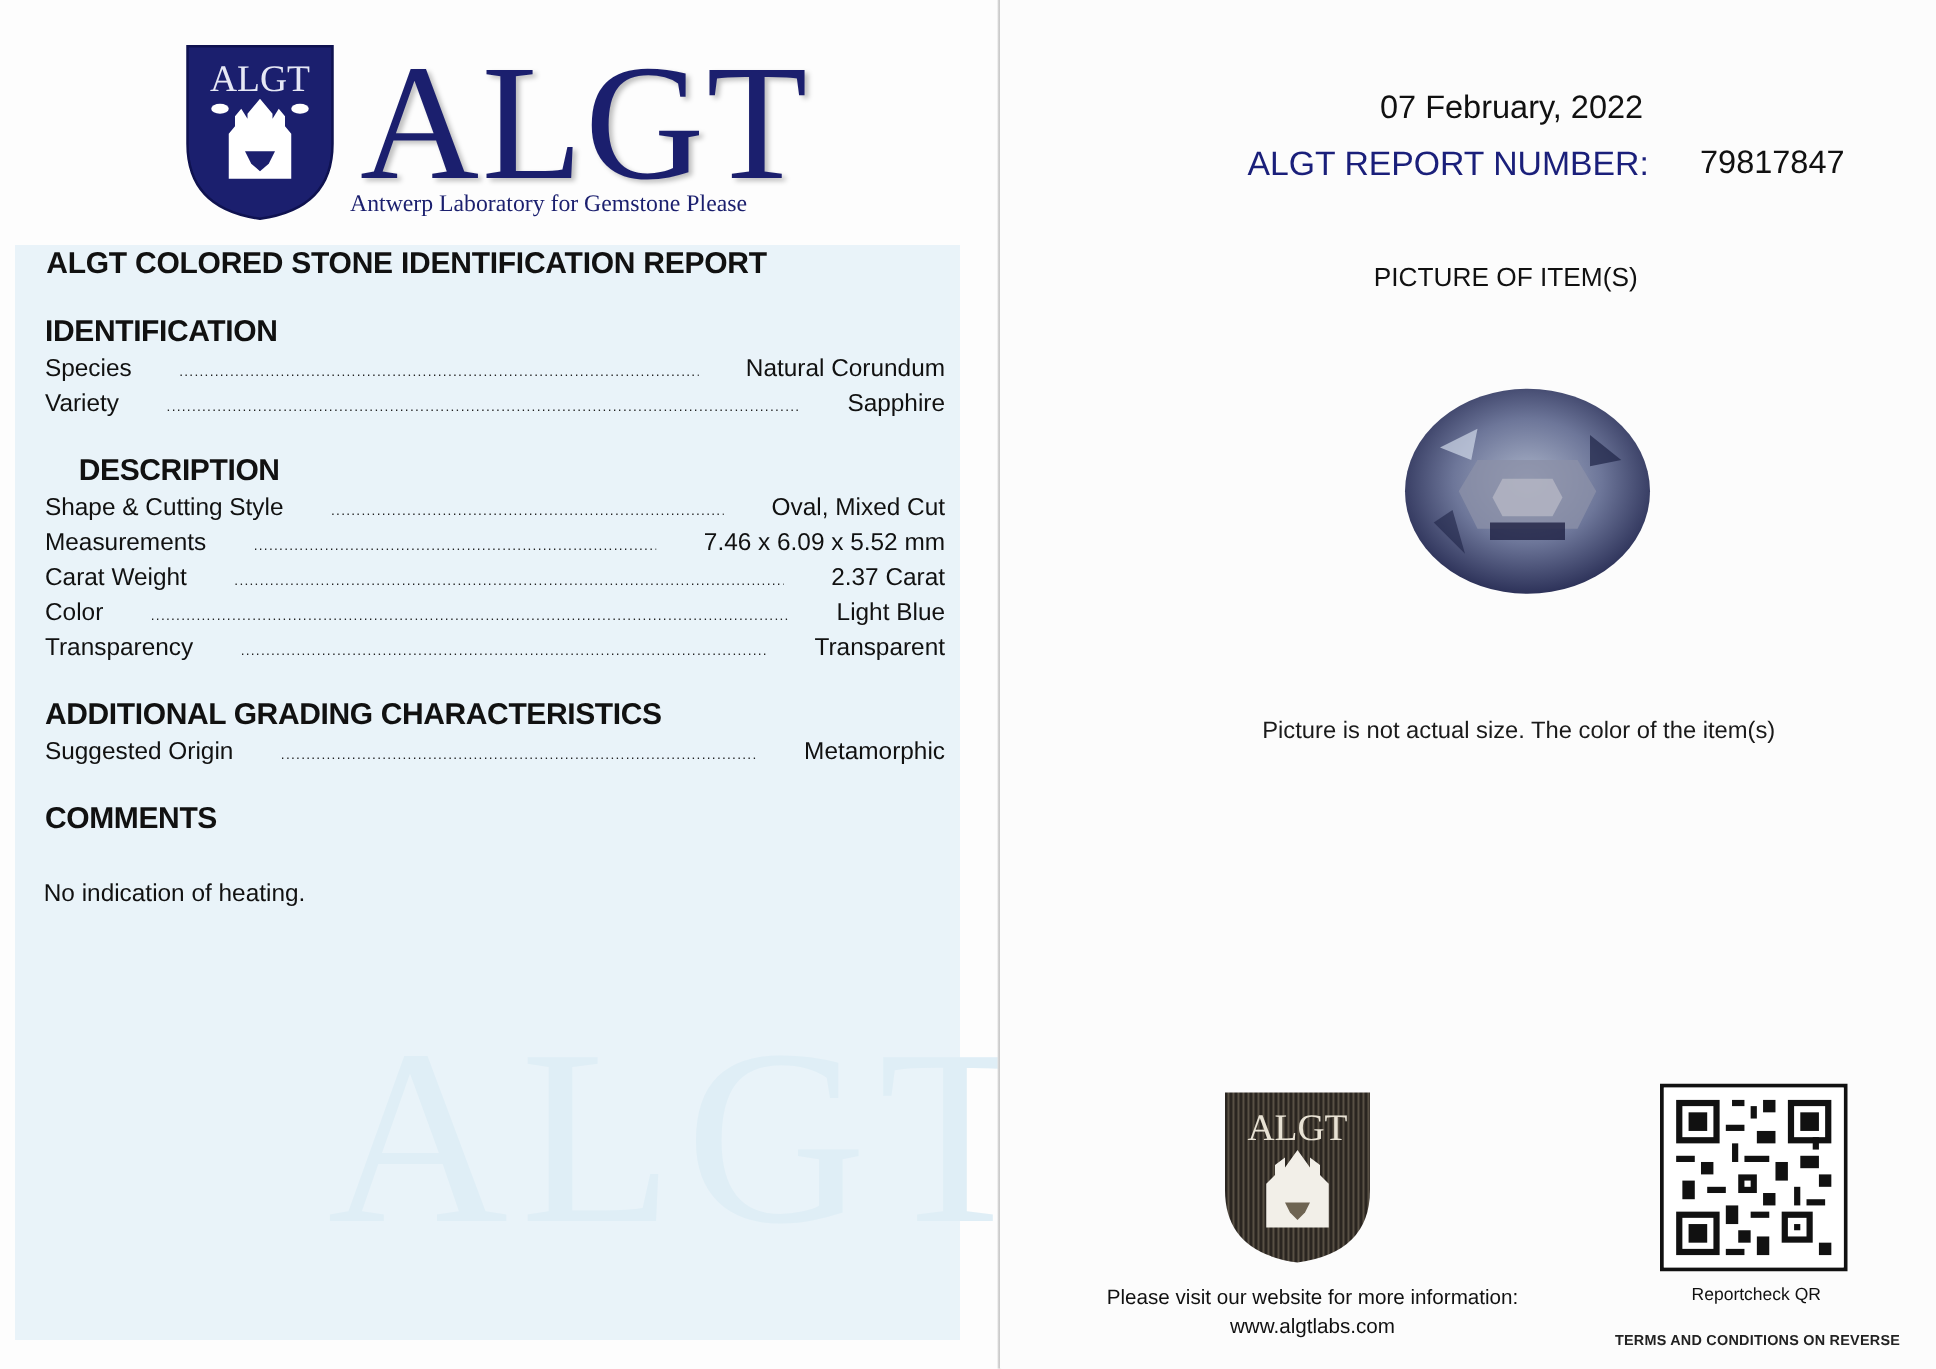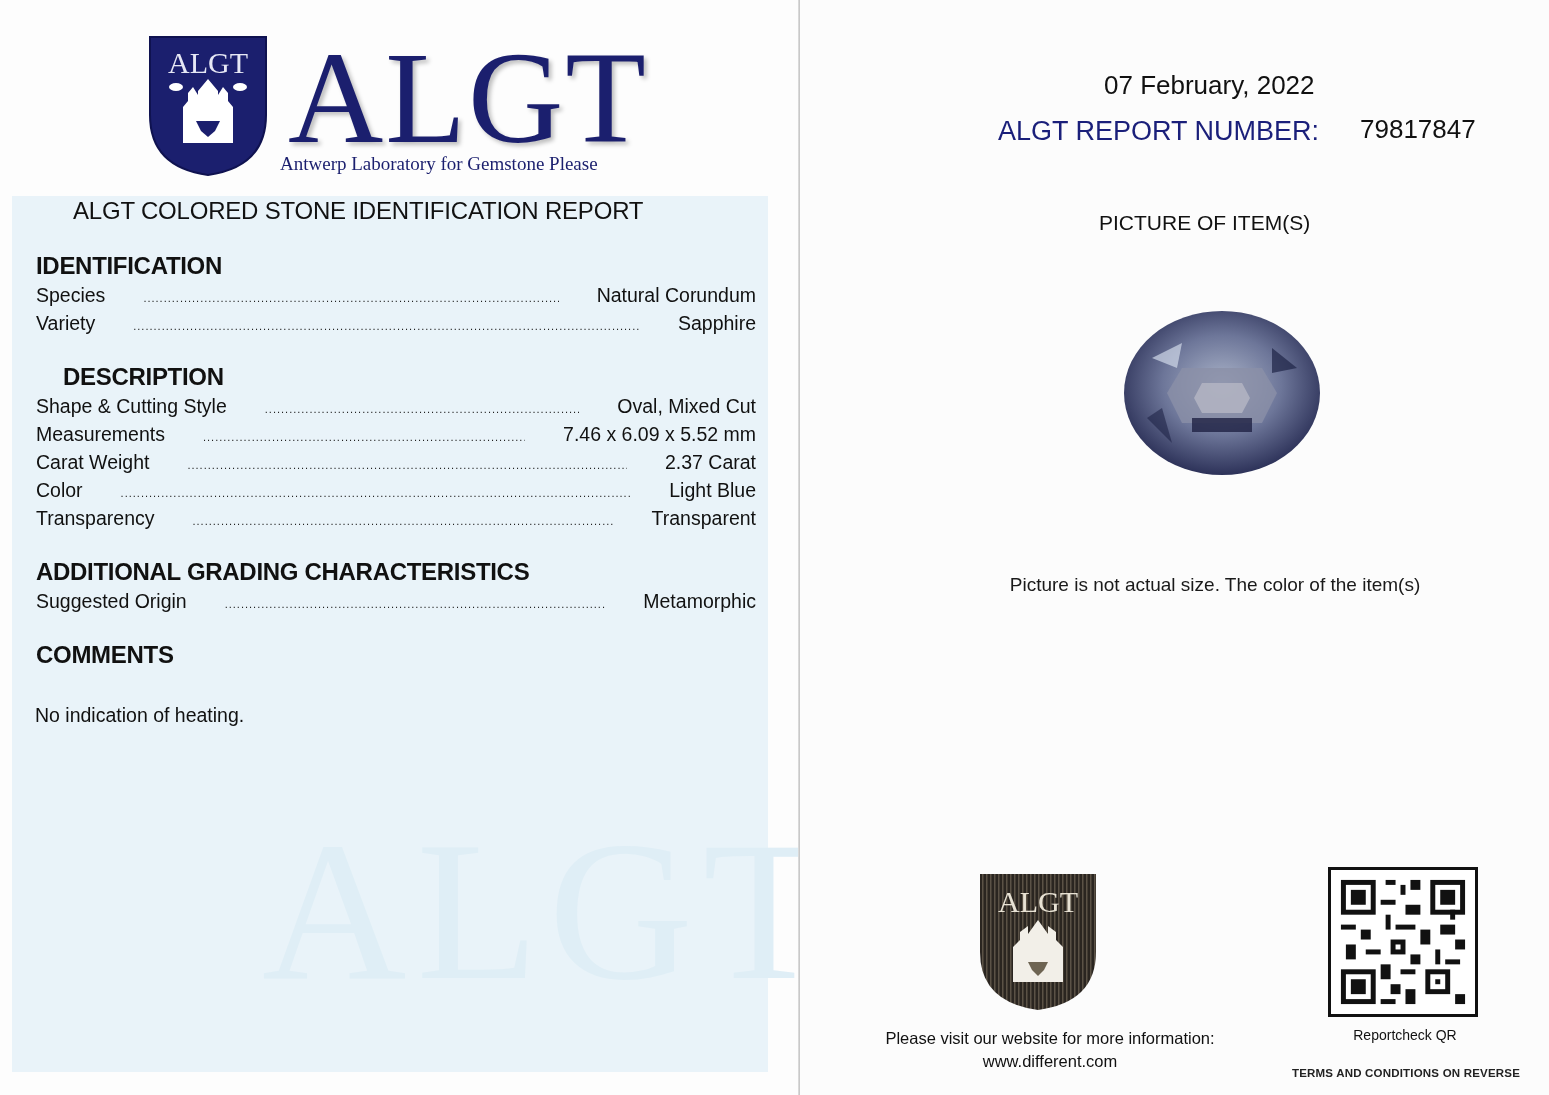--- a/index.html
+++ b/index.html
@@ -7,21 +7,21 @@
   .page-left{position:absolute;left:0;top:0;width:800px;height:1095px;background:#fdfdfd;}
   .page-right{position:absolute;left:800px;top:0;width:749px;height:1095px;background:#fcfcfc;}
   .fold{position:absolute;left:798px;top:0;width:3px;height:1095px;background:linear-gradient(90deg,#e2e2e2,#c9c9c9,#ececec);}
   .panel{position:absolute;left:12px;top:196px;width:756px;height:876px;background:#e9f3f9;}
   .watermark{position:absolute;font-family:"Liberation Serif",serif;color:#dfeef6;font-size:200px;letter-spacing:10px;}
   .wm1{left:250px;top:600px;}
   
   .shield{position:absolute;left:148px;top:35px;width:120px;height:142px;}
   .brand{position:absolute;left:288px;top:38px;font-family:"Liberation Serif",serif;font-size:132px;line-height:120px;color:#1b1f6e;letter-spacing:2px;text-shadow:3px 3px 4px rgba(0,0,0,0.25);}
   .brand-sub{position:absolute;left:280px;top:153px;font-family:"Liberation Serif",serif;font-size:19px;color:#1b1f6e;}
-  .report-title{position:absolute;left:37px;top:197px;font-size:24px;font-weight:normal;letter-spacing:-0.2px;margin-left:36px;}
+  .report-title{position:absolute;left:37px;top:197px;font-size:24px;font-weight:bold;letter-spacing:-0.2px;}
   .section-h{position:absolute;left:36px;font-size:24px;font-weight:bold;letter-spacing:-0.3px;}
   .row{position:absolute;left:36px;width:720px;height:26px;display:flex;align-items:baseline;font-size:19.5px;gap:34px;}
   .row .lbl{white-space:nowrap;}
   .row .dots{flex:1;overflow:hidden;white-space:nowrap;margin:0 4px;font-size:11px;letter-spacing:1px;color:#222;}
   .row .dots::before{content:"..................................................................................................................................................................................................................................................";}
   .row .val{white-space:nowrap;}
   .comment{position:absolute;left:35px;top:704px;font-size:19.5px;}
   
   .date{position:absolute;left:1104px;top:70px;font-size:26px;}
   .rn-label{position:absolute;left:998px;top:116px;font-size:27px;color:#1a1f7a;}
@@ -145,21 +145,21 @@
     </pattern>
   </defs>
   <path d="M2 2 H118 V80 Q118 130 60 138 Q2 130 2 80 Z" fill="url(#stripes)"></path>
   <text x="60" y="40" text-anchor="middle" font-family="Liberation Serif, serif" font-size="30" fill="#e8e2d4">ALGT</text>
   <path d="M35 110 V75 L42 68 V60 L50 54 V62 L60 48 L70 62 V54 L78 60 V68 L85 75 V110 Z" fill="#f2efe8"></path>
   <path d="M50 90 L70 90 L66 98 L60 104 L54 98 Z" fill="#6e6452"></path>
 </svg>
 
 <div class="visit">
   <div>Please visit our website for more information:</div>
-  <div>www.different.com</div>
+  <div>www.algtlabs.com</div>
 </div>
 
 <div class="qr">
   <svg width="144" height="144" viewBox="0 0 29 29">
     <rect width="29" height="29" fill="#fff"></rect>
     <g fill="#111">
       <rect x="2" y="2" width="7" height="7"></rect>
         <rect x="3" y="3" width="5" height="5" fill="#fff"></rect>
         <rect x="4" y="4" width="3" height="3"></rect>
       <rect x="20" y="2" width="7" height="7"></rect>

